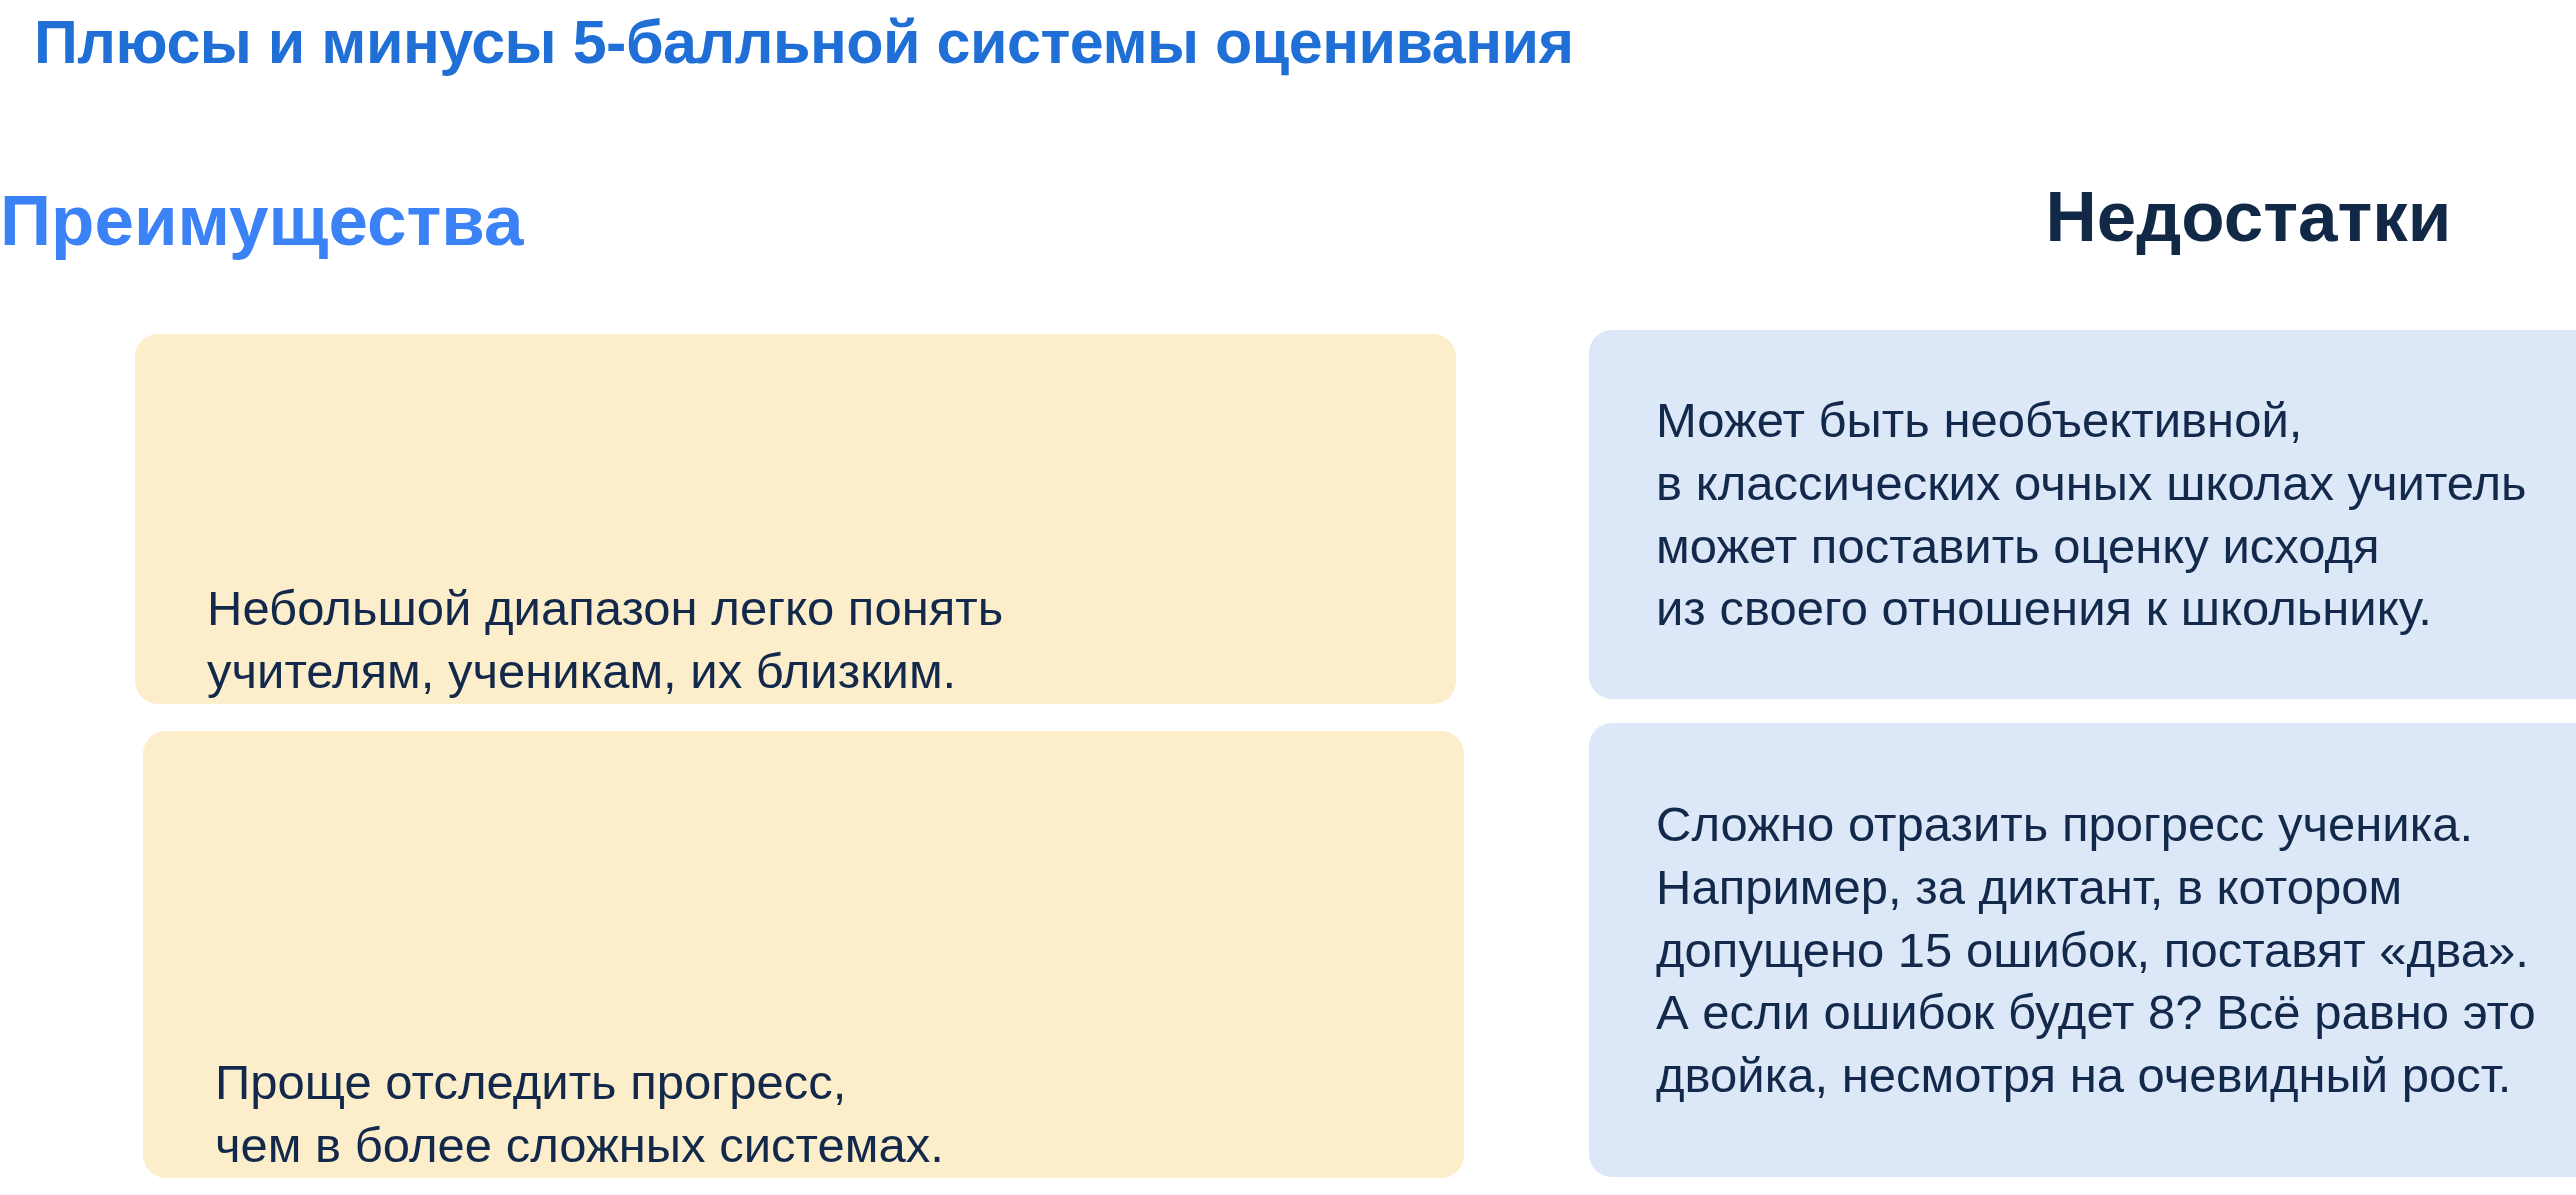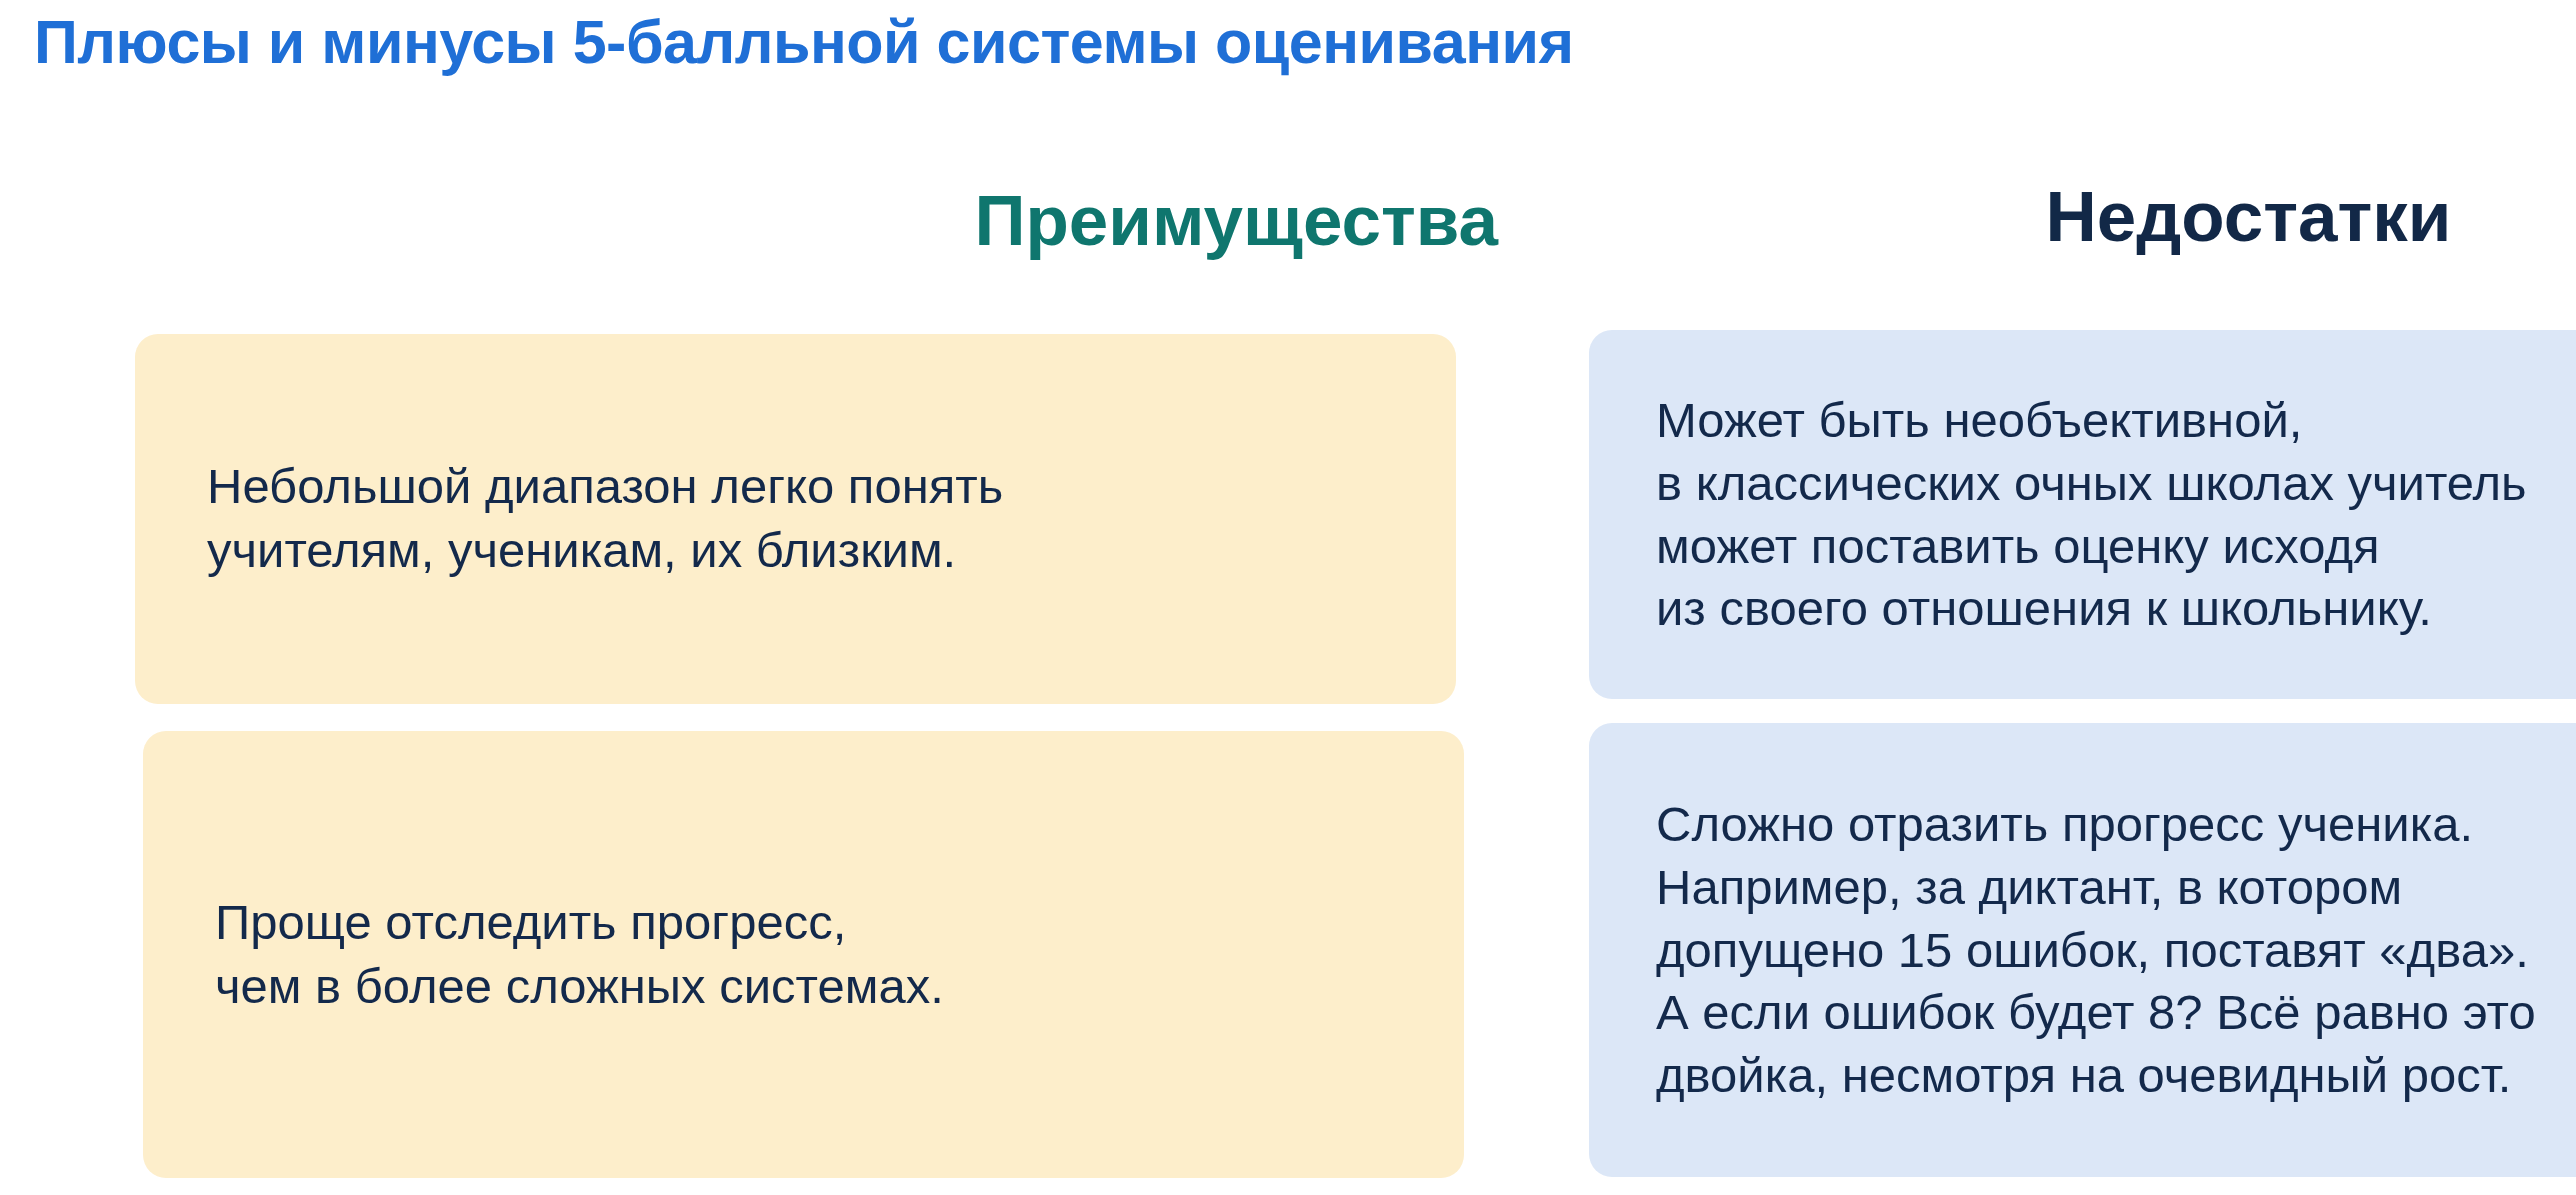--- a/index.html
+++ b/index.html
@@ -33,23 +33,22 @@
     position: absolute;
     font-size: 71px;
     font-weight: 700;
     line-height: 1;
     white-space: nowrap;
   }
   #heading-advantages {
     left: 0;
     top: 185px;
     width: 1458px;
-    text-align: right;
-    color: #0f766e;
-    padding-left: 40px;
+    text-align: left;
+    color: #3b82f6;
   }
   #heading-disadvantages {
     left: 1589px;
     top: 181px;
     width: 1319px;
     text-align: center;
     color: #122847;
   }
 
   
@@ -66,20 +65,21 @@
     line-height: 1.30;
     color: #13294b;
     white-space: pre-line;
   }
 
   .card.pro {
     background: #fdeecb;
     left: 135px;
     width: 1321px;
     padding: 0 72px;
+    justify-content: flex-end;
   }
   .card.con {
     background: #dce7f7;
     left: 1589px;
     width: 1319px;
     padding: 0 67px;
   }
 
   #card-pro-1 { top: 334px;  height: 370px; }
   #card-pro-2 { top: 731px; height: 447px; margin-left: 8px; }

